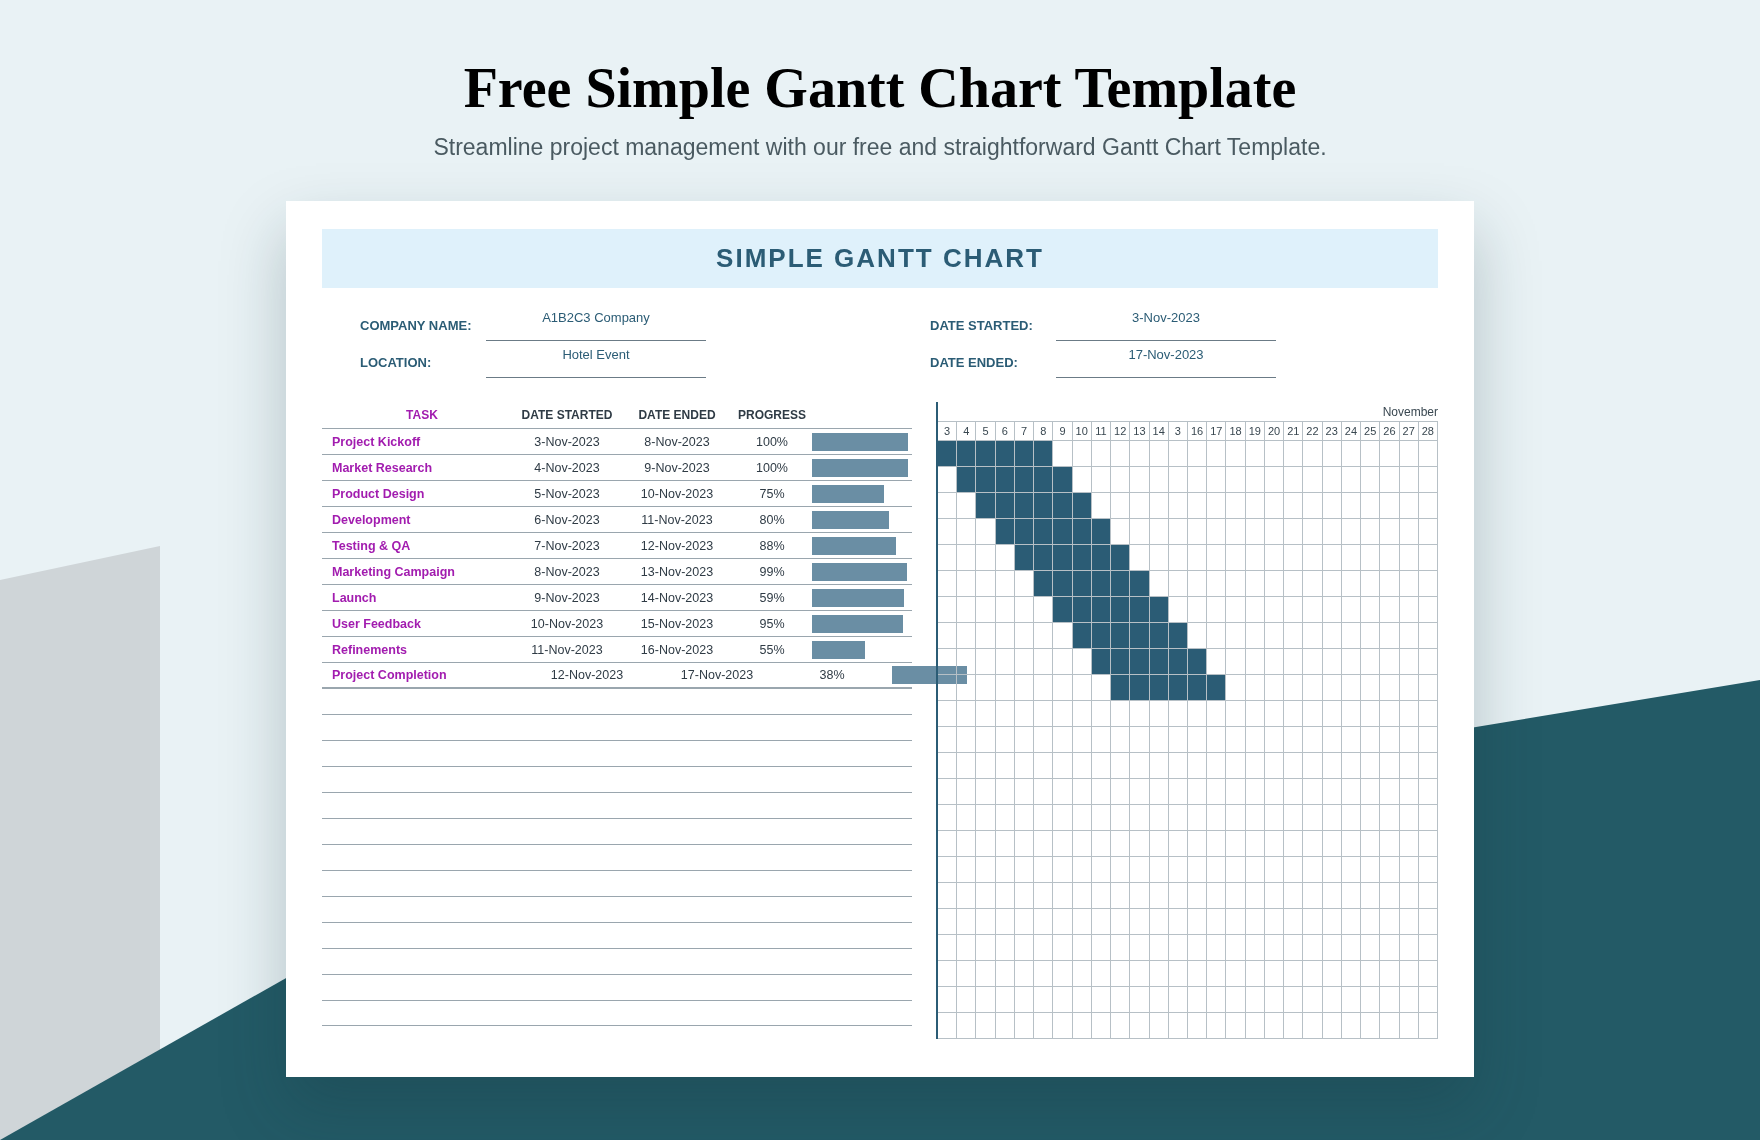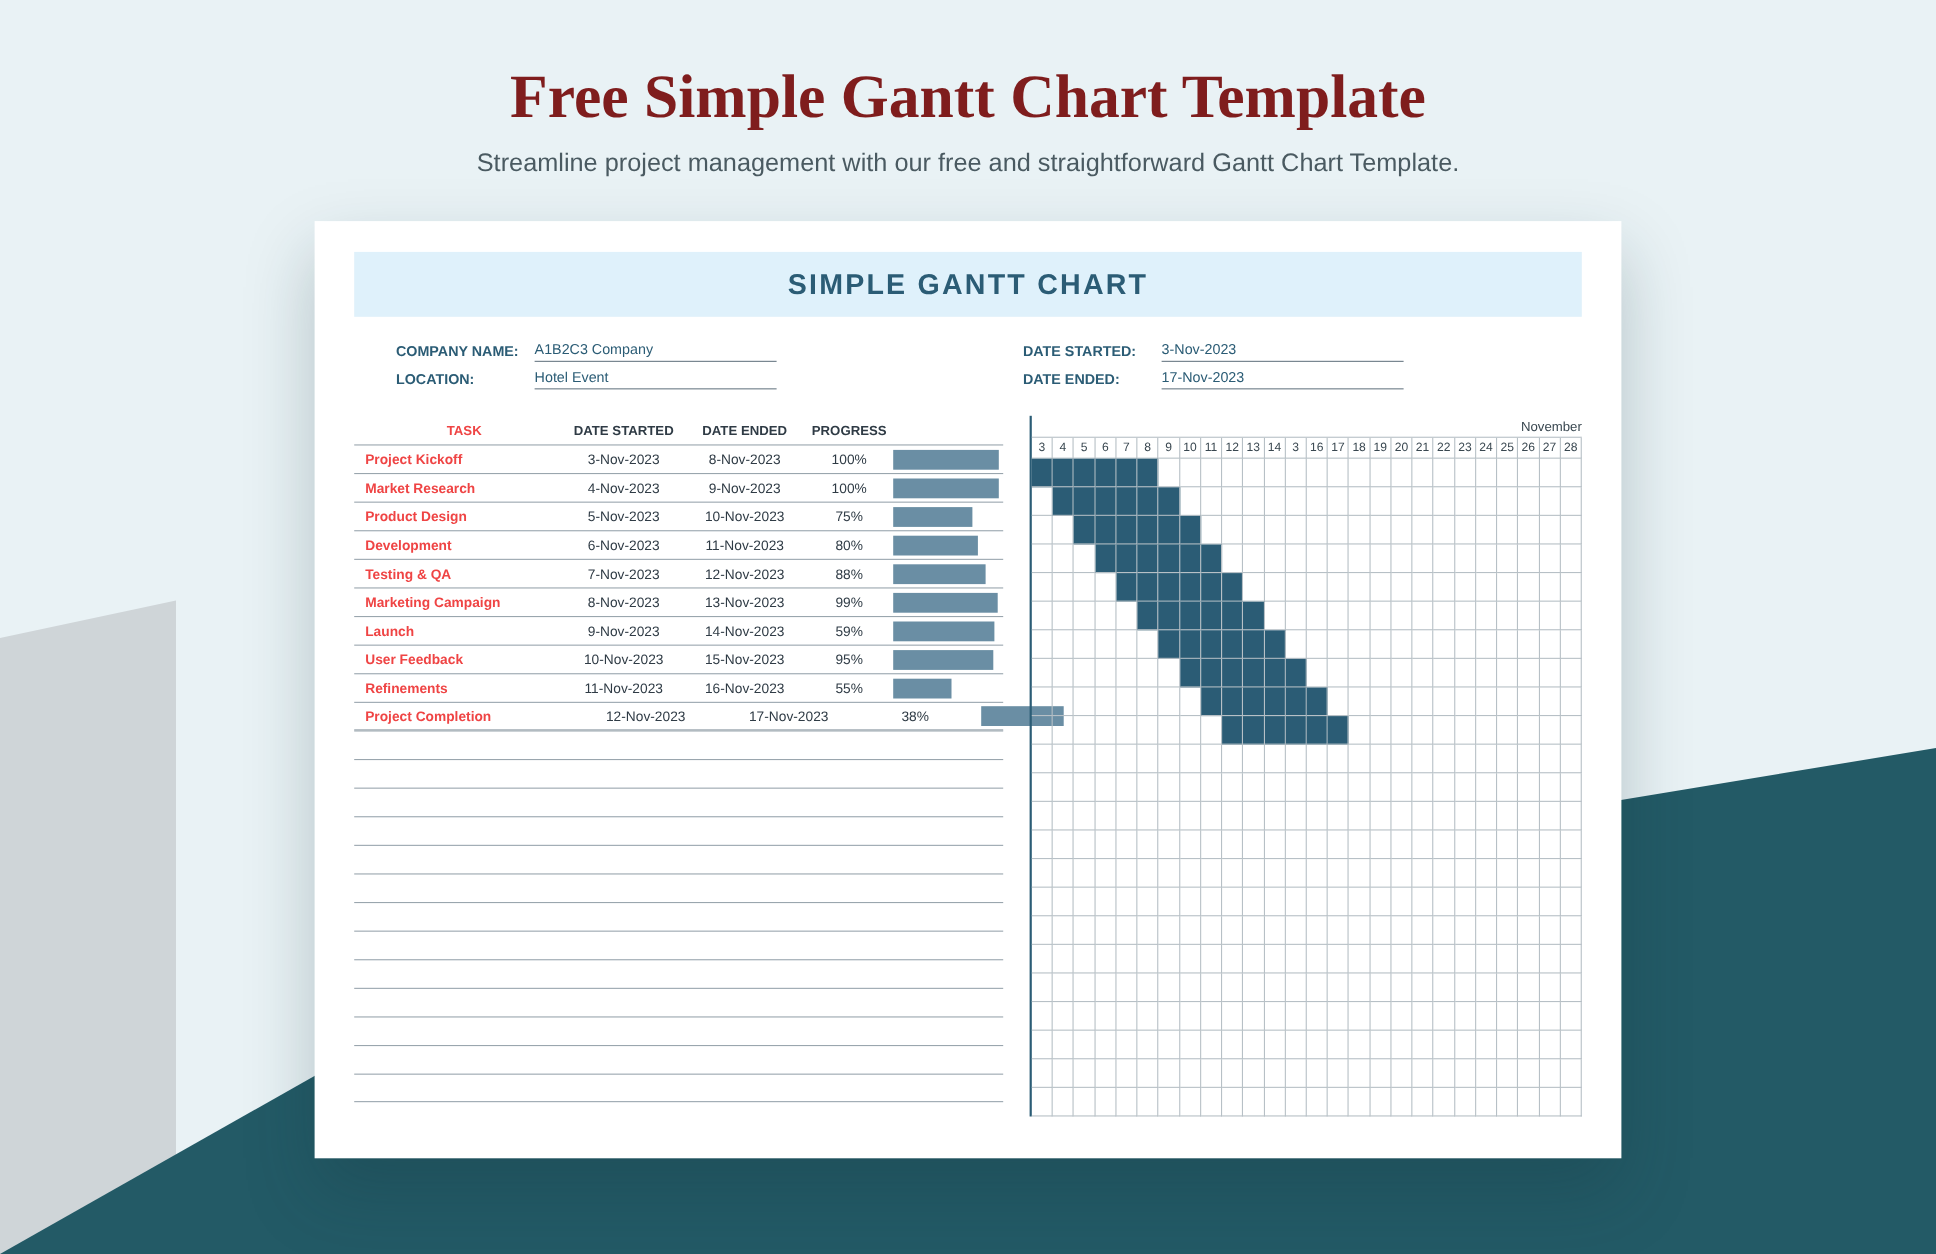--- a/index.html
+++ b/index.html
@@ -5,50 +5,50 @@
   * { box-sizing: border-box; margin: 0; padding: 0; }
   html, body { width: 1760px; height: 1140px; font-family: "Segoe UI", Arial, sans-serif; overflow: hidden; }
   body { background: #e9f2f5; position: relative; }
 
   
   .bg-grey { position: absolute; left: 0; bottom: 0; width: 160px; height: 560px; background: #cfd5d8; transform: skewY(-12deg); transform-origin: bottom left; }
   .bg-teal { position: absolute; right: 0; bottom: 0; width: 100%; height: 460px; background: #235a66;
              clip-path: polygon(0 100%, 100% 100%, 100% 0, 24% 48%); }
 
   .hero { position: relative; z-index: 2; text-align: center; padding-top: 56px; }
-  .hero h1 { font-family: Georgia, "Times New Roman", serif; font-size: 56px; color: #7f1d1d; font-weight: 600; }
+  .hero h1 { font-family: Georgia, "Times New Roman", serif; font-size: 56px; color: #000000; font-weight: 600; }
   .hero p  { margin-top: 14px; font-size: 23px; color: #4a5a61; text-align: center; }
 
   .card {
     position: relative; z-index: 3;
     width: 1188px; margin: 40px auto 0; background: #fff;
     box-shadow: 0 30px 60px rgba(20,50,60,.25);
     padding: 28px 36px 38px;
   }
 
   .banner {
     background: #dff1fb; color: #2b5c75; text-align: center;
     font-size: 26px; font-weight: 700; letter-spacing: 2px;
     padding: 14px 0; margin-bottom: 22px;
   }
 
   .meta { display: flex; gap: 200px; padding: 0 14px 10px; font-size: 13px; color: #2b5c75; }
   .meta-group { display: grid; grid-template-columns: 150px 220px; row-gap: 6px; align-items: center; }
   .meta-label { font-weight: 700; text-align: left; margin-left: 24px; }
-  .meta-value { border-bottom: 1px solid #6b7b86; padding-bottom: 3px; color:#2b5c75;}
+  .meta-value { text-align: center; border-bottom: 1px solid #6b7b86; padding-bottom: 15px; color:#2b5c75;}
 
   .split { display: grid; grid-template-columns: 590px 1fr; gap: 24px; margin-top: 14px; }
 
   
   .thead, .trow { display: grid; grid-template-columns: 190px 110px 110px 80px 100px; align-items: center; }
   .thead { font-size: 12px; font-weight: 700; color:#2b5c75; text-align:center; padding: 6px 0; }
   .thead .c-task { text-align:center; }
   .trow { border-top: 1px solid #9aa6ae; font-size: 12.5px; height: 26px; }
   .trow:last-child { border-bottom: 1px solid #9aa6ae; gap: 20px; }
-  .c-task { color:#ef4444; font-weight:700; padding-left:10px; }
+  .c-task { color:#a21caf; font-weight:700; padding-left:10px; }
   .c-start, .c-end, .c-prog { text-align:center; color:#2f3b45; }
   .c-bar { padding: 3px 4px 3px 0; }
   .pbar { height: 18px; background:#6a8ea4; }
 
   
   .gwrap { border-left: 2px solid #2b5c75; }
   .gmonth { font-size: 12px; color:#394750; text-align:right; padding:3px 0 2px; border-bottom:1px solid #b7c0c6;}
   .gdays, .grow { display: grid; grid-template-columns: repeat(26, 1fr); }
   .gdays div { font-size:11px; color:#394750; text-align:center; border-right:1px solid #b7c0c6; border-bottom:1px solid #b7c0c6; padding:3px 0;}
   .grow { height: 26px; }

